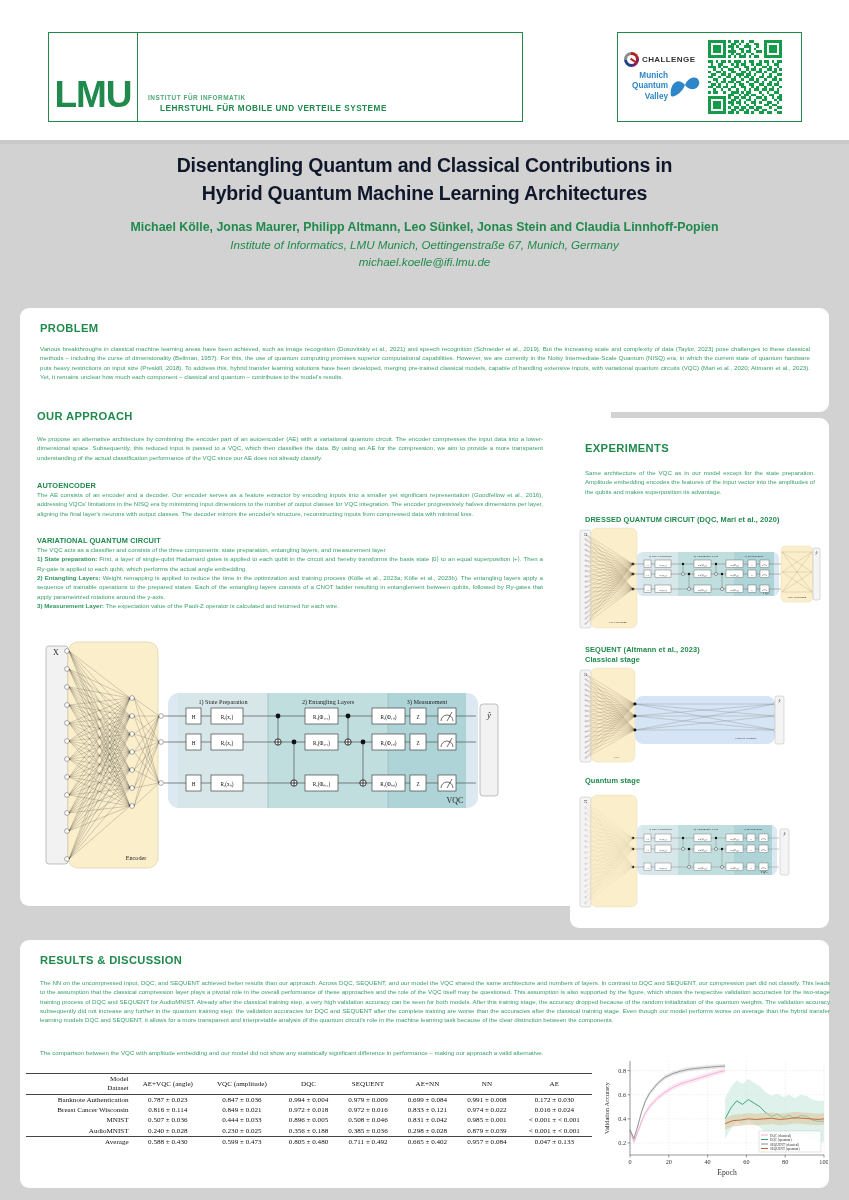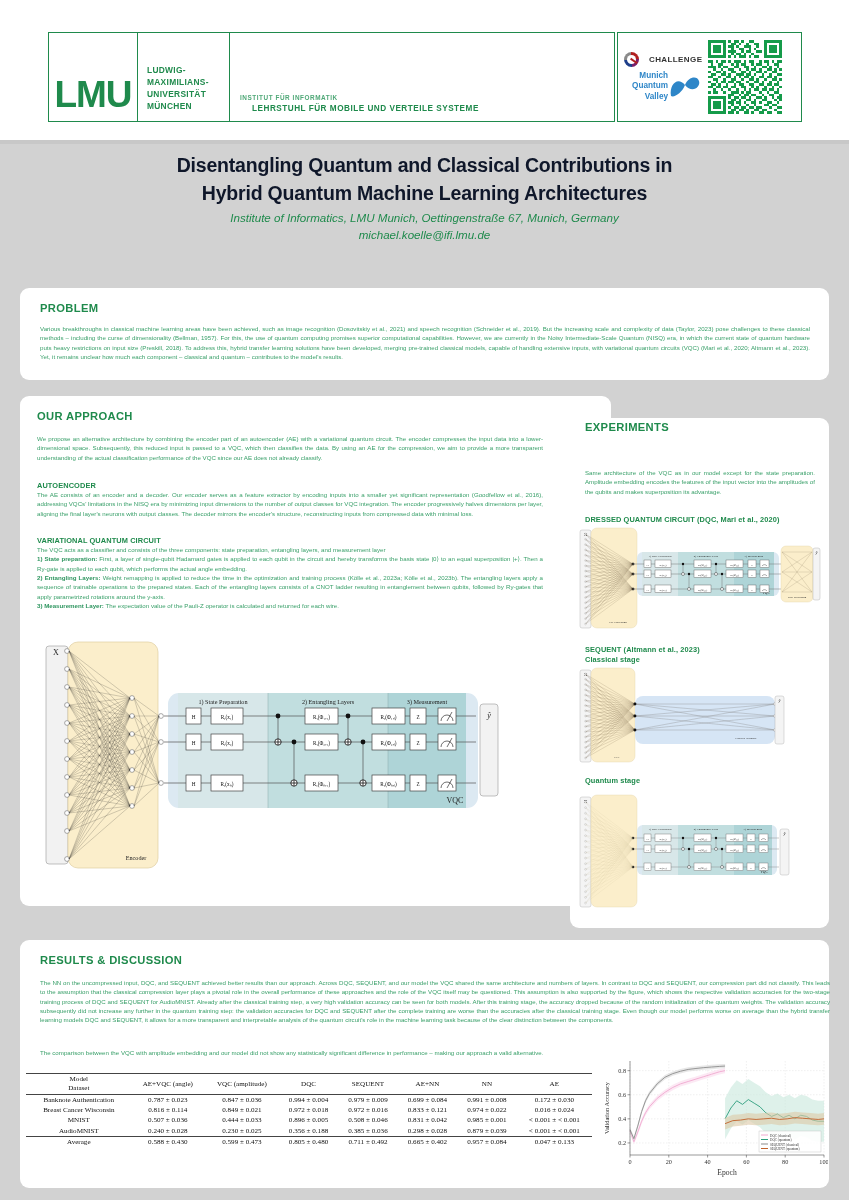--- a/index.html
+++ b/index.html
@@ -24,21 +24,21 @@
   .uni-lines { font-size:8.4px; font-weight:bold; line-height:1.42; letter-spacing:0.3px;
                color:#1f8a4c; padding:0 0 8px 9px; text-transform:uppercase; }
   .inst-box { width:385px; height:90px; border-left:none; display:flex; align-items:flex-end; }
   .inst-lines { padding:0 0 8px 10px; }
   .inst-small { font-size:6.4px; font-weight:bold; letter-spacing:0.55px; color:#4fa877; text-transform:uppercase; margin-bottom:3px;}
   .inst-big { font-size:8.2px; font-weight:bold; letter-spacing:0.5px; color:#1f8a4c; text-transform:uppercase;padding-left:12px; }
 
   .right-logo { position:absolute; left:617px; top:32px; width:185px; height:90px;
                 border:1.4px solid #1f8a4c; background:#fff; display:flex; align-items:center; }
   .mqv { width:86px; padding-left:6px; }
-  .chal-row { display:flex; align-items:center; gap:10px; }
+  .chal-row { display:flex; align-items:center; gap:3px; }
   .chal-ring { width:15px; height:15px; border-radius:50%;
                background:conic-gradient(#b02020 0 25%, #7a1f6b 25% 50%, #1f3f8a 50% 75%, #8a8a8a 75% 100%);
                position:relative; }
   .chal-ring::after { content:""; position:absolute; left:3px; top:3px; width:9px; height:9px;
                border-radius:50%; background:#fff; }
   .chal-ring::before { content:""; position:absolute; left:6px; top:8px; width:8px; height:1.6px;
                background:#b02020; transform:rotate(35deg); z-index:2;}
   .chal-txt { font-size:8px; font-weight:bold; color:#333; letter-spacing:0.4px; }
   .mqv-row { display:flex; align-items:center; margin-top:4px; }
   .mqv-txt { font-size:8.2px; font-weight:bold; color:#2e86c8; line-height:1.25; text-align:right; width:44px;}
@@ -48,58 +48,58 @@
 
   
   .titleblock { position:absolute; left:0; top:152px; width:849px; text-align:center; }
   .ptitle { font-size:19.5px; font-weight:bold; color:#0f172a; line-height:1.42; letter-spacing:-0.2px; }
   .pauthors { font-size:12.4px; font-weight:bold; color:#1f8a4c; margin-top:13px; }
   .paffil { font-size:11.6px; font-style:italic; color:#1f8a4c; margin-top:4px; }
   .pmail { font-size:11.6px; font-style:italic; color:#1f8a4c; margin-top:4px; }
 
   
   .panel { position:absolute; background:#fff; border-radius:9px; }
-  #panel-problem { left:20px; top:288px; width:809px; height:92px; }
+  #panel-problem { left:20px; top:308px; width:809px; height:104px; }
   #panel-approach { left:20px; top:396px; width:591px; height:510px; }
   #panel-experiments { left:570px; top:418px; width:259px; height:510px; }
   #panel-results { left:20px; top:940px; width:809px; height:248px; }
 
   .sec-h1 { font-size:11.2px; font-weight:bold; color:#1f8a4c; letter-spacing:0.35px; }
   .sec-h2 { font-size:7.4px; font-weight:bold; color:#1f8a4c; letter-spacing:0.1px; }
   .body-t { font-size:6.15px; color:#3aa06a; line-height:1.52; text-align:justify; }
   .body-t b { color:#2f9660; }
 
   #panel-problem .sec-h1 { position:absolute; left:20px; top:14px; }
   #panel-problem .body-t { position:absolute; left:20px; top:36px; width:770px; }
 
   #panel-approach .sec-h1 { position:absolute; left:17px; top:14px; }
   .ap-intro { position:absolute; left:17px; top:38px; width:506px; }
   .ap-h-ae { position:absolute; left:17px; top:85px; }
   .ap-ae { position:absolute; left:17px; top:94px; width:506px; }
   .ap-h-vqc { position:absolute; left:17px; top:140px; }
   .ap-vqc { position:absolute; left:17px; top:149px; width:506px; }
 
-  #panel-experiments .sec-h1 { position:absolute; left:15px; top:3px; }
+  #panel-experiments .sec-h1 { position:absolute; left:15px; top:24px; }
   .ex-h1 { position:absolute; left:15px; top:40px; width:230px; }
   .ex-t1 { position:absolute; left:15px; top:50px; width:230px; }
   .ex-h2 { position:absolute; left:15px; top:97px; width:235px; }
   .ex-h3 { position:absolute; left:15px; top:227px; width:235px; }
   .ex-h3b { position:absolute; left:15px; top:237px; width:235px; }
   .ex-h4 { position:absolute; left:15px; top:358px; width:235px; }
 
   #panel-results .sec-h1 { position:absolute; left:20px; top:14px; }
   .rs-t { position:absolute; left:20px; top:38px; width:790px; }
   .rs-t2 { position:absolute; left:20px; top:108px; width:555px; }
 
   
   .tbl-wrap { position:absolute; left:26px; top:1073px; width:566px; }
   table.res { border-collapse:collapse; width:100%; font-family:"Liberation Serif", serif;
               font-size:7.1px; color:#111; }
   table.res th, table.res td { padding:1.1px 2px; text-align:center; font-weight:normal; white-space:nowrap;}
-  table.res th.lft, table.res td.lft { text-align:center; padding-left:3px; }
+  table.res th.lft, table.res td.lft { text-align:right; padding-left:3px; }
   .rule-top td { border-top:1px solid #444; }
   .rule-mid td { border-top:0.8px solid #444; }
   .rule-bot td { border-top:0.8px solid #444; }
   .hdr-cell { line-height:1.25; }
 
   
   .chart-box { position:absolute; left:600px; top:1055px; width:228px; height:128px; }
   .chart-svg { display:block; }
 
   
@@ -108,28 +108,20 @@
 </style>
 </head>
 <body>
 
 <div class="poster">
 
   <div class="header">
     <div class="logo-row">
       <div class="logo-box lmu-box">
         <div class="lmu-mark">LMU</div>
-      </div>
-      <div class="logo-box uni-box">
-        <div class="uni-lines">
-          <div>LUDWIG-</div>
-          <div>MAXIMILIANS-</div>
-          <div>UNIVERSITÄT</div>
-          <div>MÜNCHEN</div>
-        </div>
       </div>
       <div class="logo-box inst-box">
         <div class="inst-lines">
           <div class="inst-small">INSTITUT FÜR INFORMATIK</div>
           <div class="inst-big">LEHRSTUHL FÜR MOBILE UND VERTEILE SYSTEME</div>
         </div>
       </div>
     </div>
 
     <div class="right-logo">
@@ -370,20 +362,21 @@
       </svg>
     </div>
   </div>
   <div class="headerline"></div>
 
   <div class="titleblock">
     <div class="ptitle">
       <div>Disentangling Quantum and Classical Contributions in</div>
       <div>Hybrid Quantum Machine Learning Architectures</div>
     </div>
+    <div class="pauthors">Michael Kölle, Jonas Maurer, Philipp Altmann, Leo Sünkel, Jonas Stein and Claudia Linnhoff-Popien</div>
     <div class="paffil">Institute of Informatics, LMU Munich, Oettingenstraße 67, Munich, Germany</div>
     <div class="pmail">michael.koelle@ifi.lmu.de</div>
   </div>
 
   <div class="panel" id="panel-problem">
     <div class="sec-h1">PROBLEM</div>
     <div class="body-t">Various breakthroughs in classical machine learning areas have been achieved, such as image recognition (Dosovitskiy et al., 2021) and speech recognition (Schneider et al., 2019). But the increasing scale and complexity of data (Taylor, 2023) pose challenges to these classical methods – including the curse of dimensionality (Bellman, 1957). For this, the use of quantum computing promises superior computational capabilities. However, we are currently in the Noisy Intermediate-Scale Quantum (NISQ) era, in which the current state of quantum hardware puts heavy restrictions on input size (Preskill, 2018). To address this, hybrid transfer learning solutions have been developed, merging pre-trained classical models, capable of handling extensive inputs, with variational quantum circuits (VQC) (Mari et al., 2020; Altmann et al., 2023). Yet, it remains unclear how much each component – classical and quantum – contributes to the model's results.</div>
   </div>
 
   <div class="panel" id="panel-approach">

